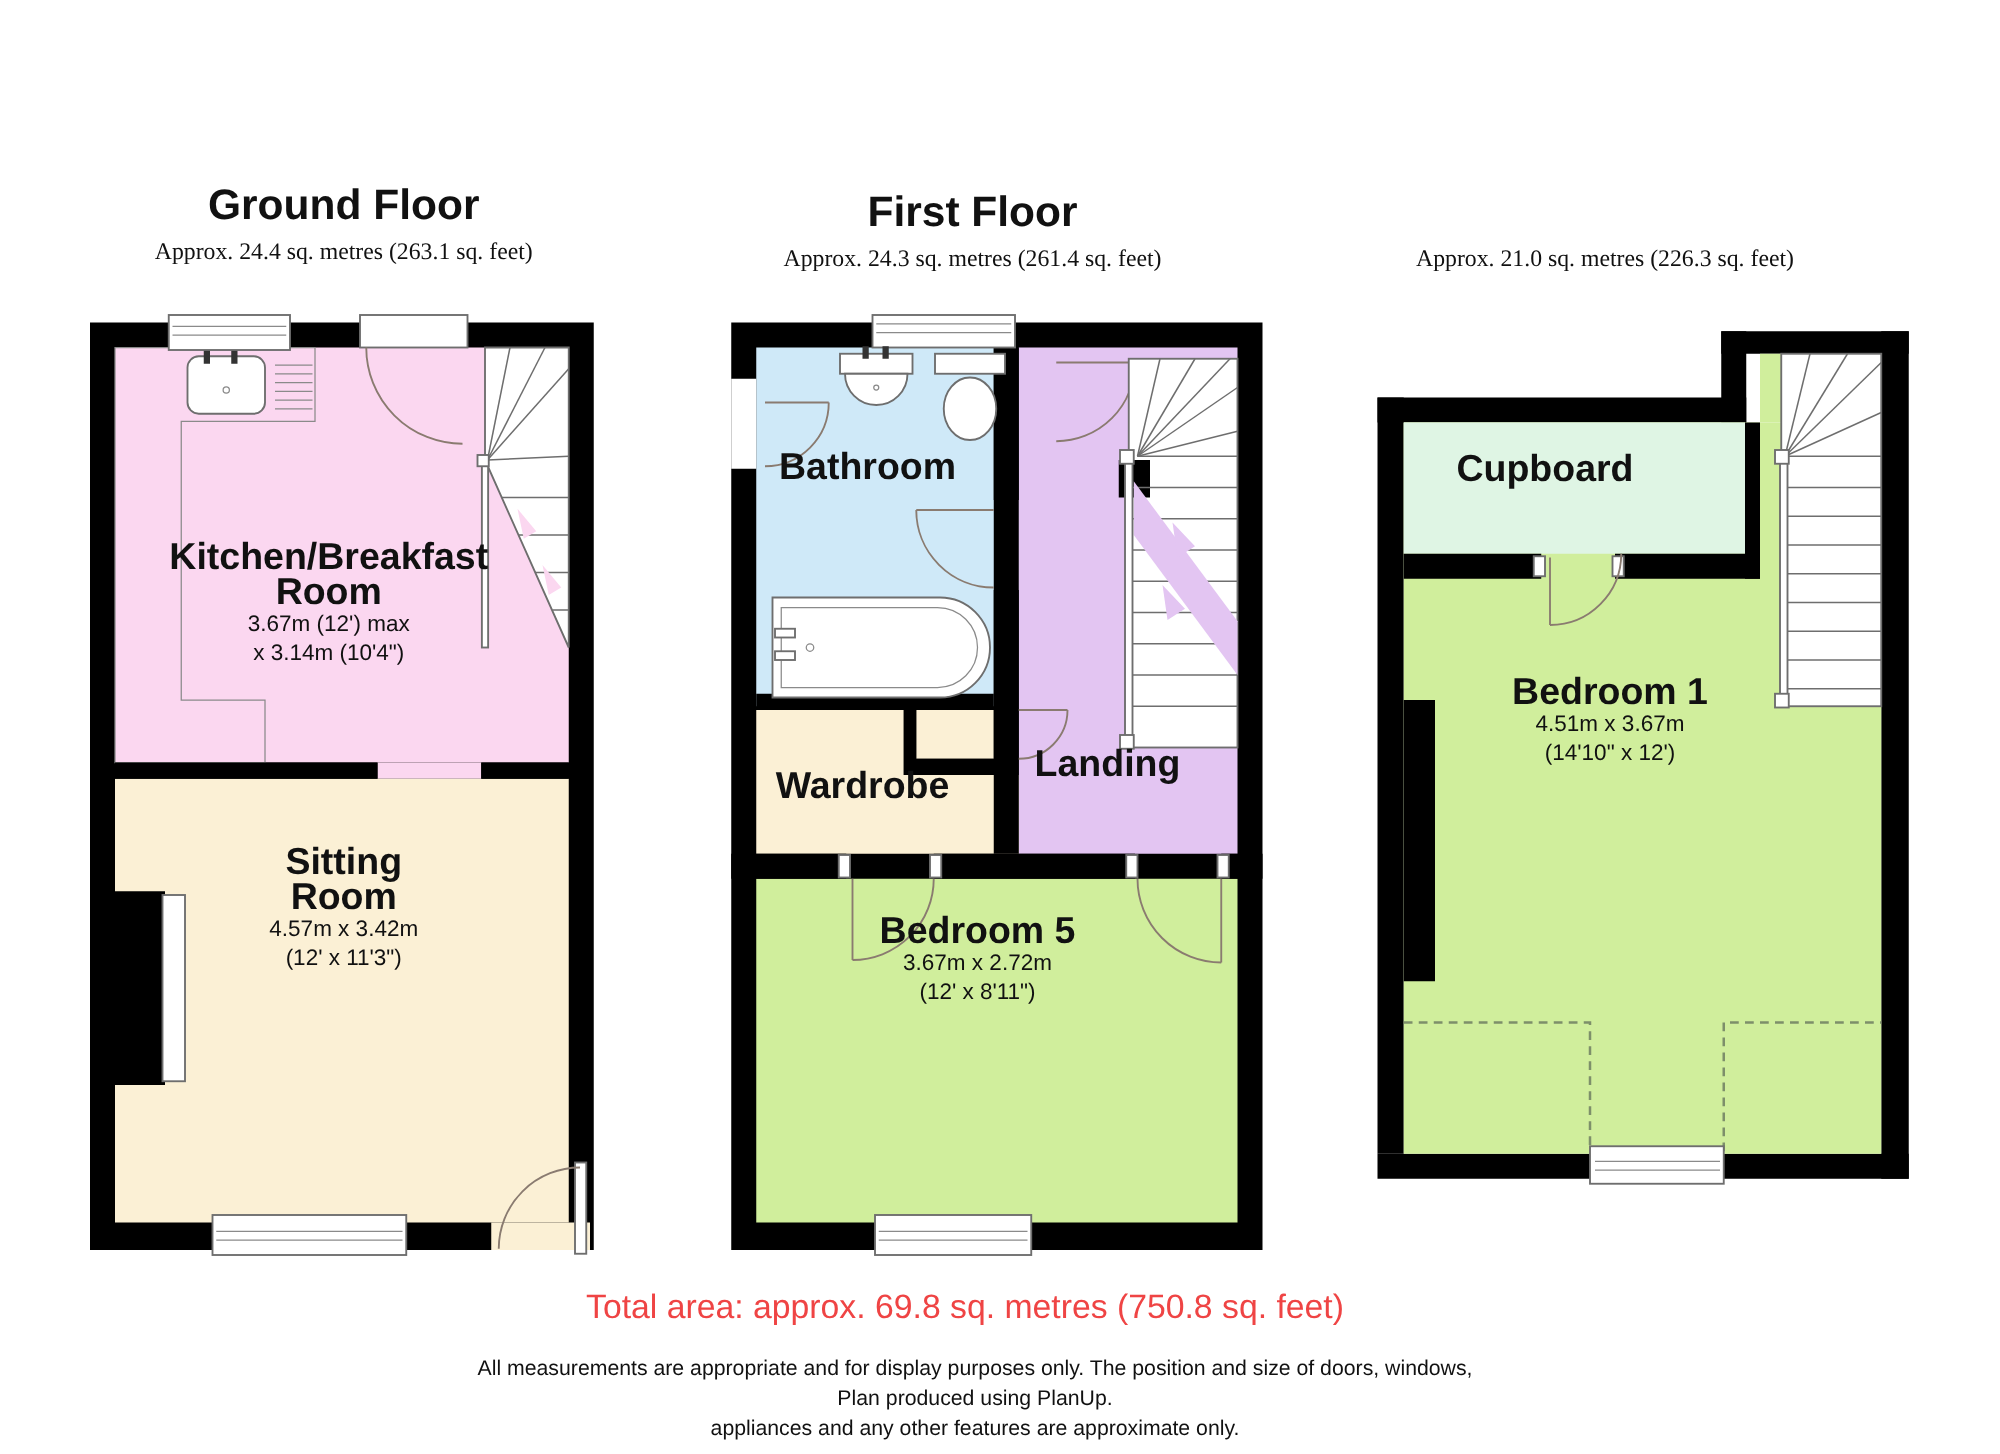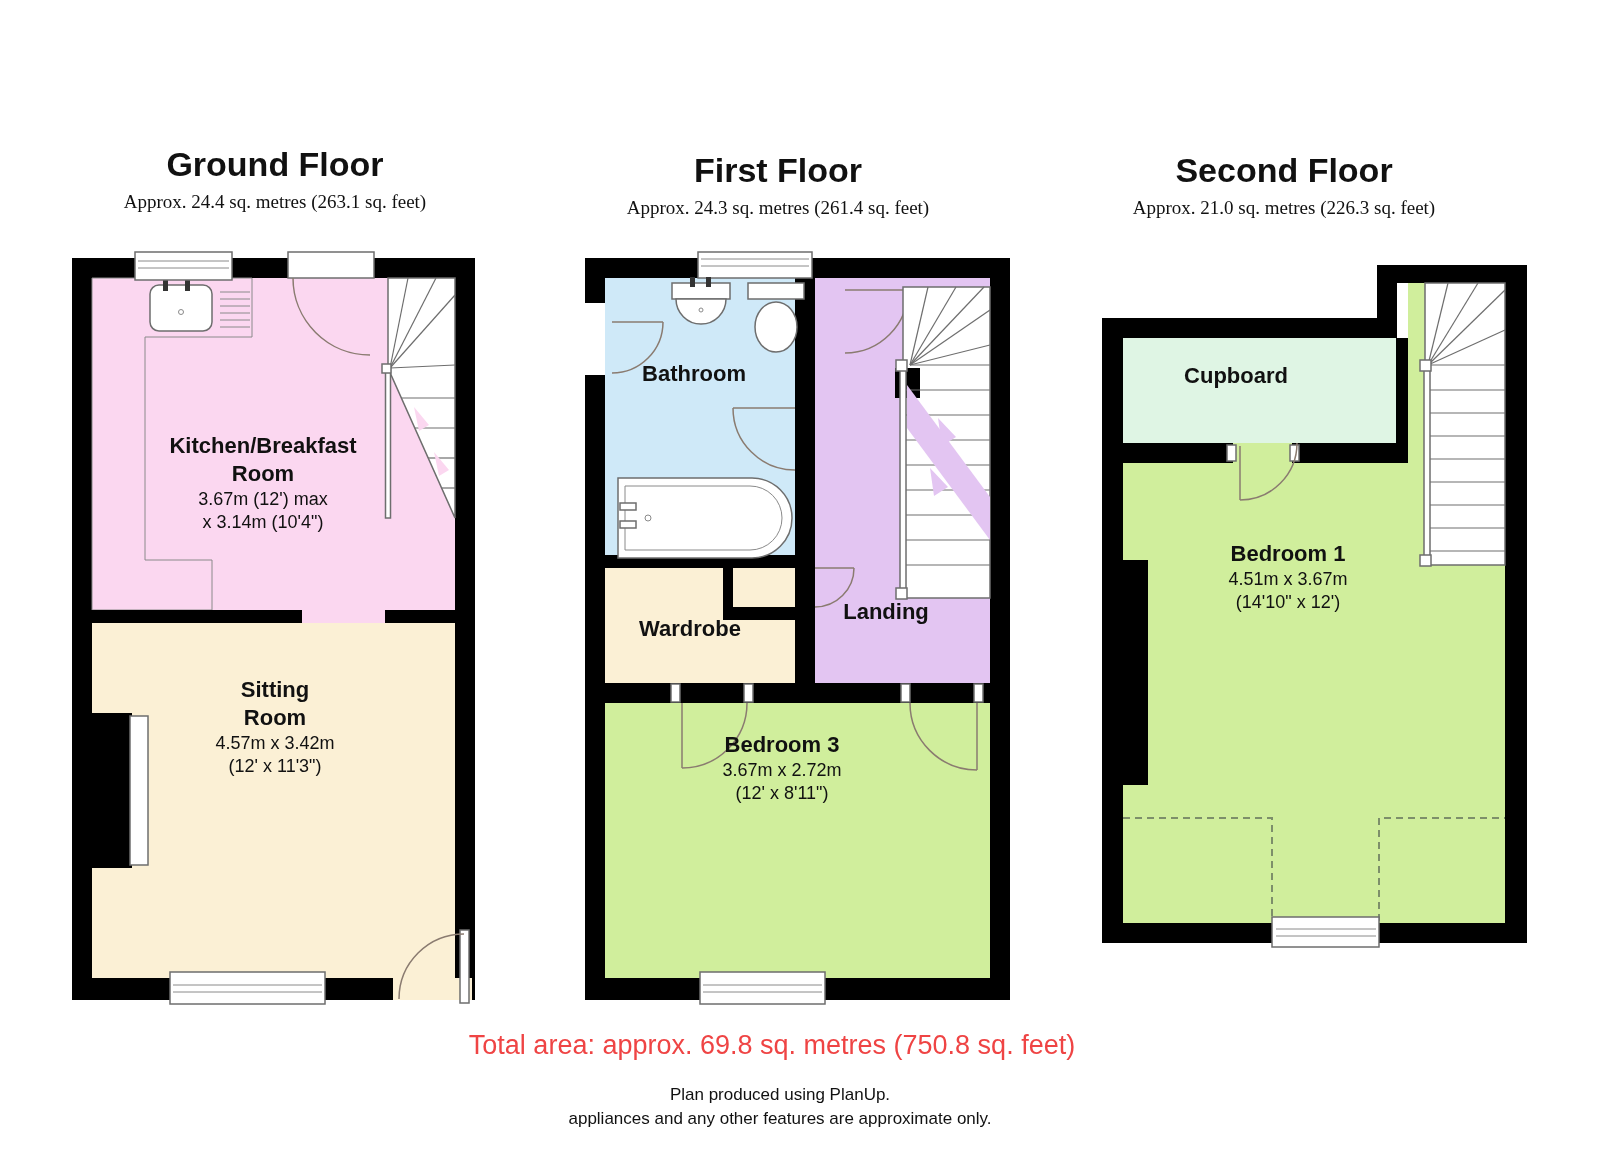--- a/index.html
+++ b/index.html
@@ -4,21 +4,21 @@
 <style>
   html,body{margin:0;padding:0;background:#fff;}
   #canvas{position:relative;width:1600px;height:1163px;background:#ffffff;overflow:hidden;
           font-family:"Liberation Sans", sans-serif;color:#111;}
   svg{position:absolute;display:block;}
   .floor-title{position:absolute;transform:translateX(-50%);white-space:nowrap;
                font-weight:bold;font-size:34px;line-height:36px;color:#111;}
   .floor-sub{position:absolute;transform:translateX(-50%);white-space:nowrap;
              font-size:19px;line-height:22px;color:#111;font-family:Liberation Serif, serif;}
   .room-label{position:absolute;transform:translateX(-50%);text-align:center;white-space:nowrap;}
-  .rn{font-weight:bold;font-size:22px;line-height:28px;}
+  .rn{font-weight:bold;font-size:30px;line-height:28px;}
   .rd{font-size:18px;line-height:23px;}
   .footer-total{position:absolute;transform:translateX(-50%);white-space:nowrap;
                 font-size:27px;line-height:30px;color:#ef4444;}
   .footer-disc{position:absolute;transform:translateX(-50%);text-align:center;
                font-size:17px;line-height:24px;color:#111;white-space:nowrap;}
   .fixture{fill:#ffffff;stroke:#6e6e6e;stroke-width:1.5;}
   .thin{stroke:#8a8a8a;stroke-width:1;fill:none;}
   .arc{stroke:#8a7b70;stroke-width:1.5;fill:none;}
   .tread{stroke:#6e6e6e;stroke-width:1.2;}
   .wall{fill:#000000;}
@@ -277,21 +277,20 @@
       <line class="thin" x1="1276" y1="936" x2="1376" y2="936"></line>
     </g>
   </svg>
 
   <div class="floor-title" style="left:275px;top:146px">Ground Floor</div>
   <div class="floor-sub" style="left:275px;top:191px">Approx. 24.4 sq. metres (263.1 sq. feet)</div>
 
   <div class="floor-title" style="left:778px;top:152px">First Floor</div>
   <div class="floor-sub" style="left:778px;top:197px">Approx. 24.3 sq. metres (261.4 sq. feet)</div>
 
-  <div class="floor-title" style="left:1284px;top:152px">Second Floor</div>
   <div class="floor-sub" style="left:1284px;top:197px">Approx. 21.0 sq. metres (226.3 sq. feet)</div>
 
   <div class="room-label" style="left:263px;top:432px">
     <div class="rn">Kitchen/Breakfast</div>
     <div class="rn">Room</div>
     <div class="rd">3.67m (12') max</div>
     <div class="rd">x 3.14m (10'4")</div>
   </div>
 
   <div class="room-label" style="left:275px;top:676px">
@@ -307,34 +306,35 @@
 
   <div class="room-label" style="left:690px;top:615px">
     <div class="rn">Wardrobe</div>
   </div>
 
   <div class="room-label" style="left:886px;top:598px">
     <div class="rn">Landing</div>
   </div>
 
   <div class="room-label" style="left:782px;top:731px">
-    <div class="rn">Bedroom 3</div>
+    <div class="rn">Bedroom 5</div>
     <div class="rd">3.67m x 2.72m</div>
     <div class="rd">(12' x 8'11")</div>
   </div>
 
   <div class="room-label" style="left:1236px;top:362px">
     <div class="rn">Cupboard</div>
   </div>
 
   <div class="room-label" style="left:1288px;top:540px">
     <div class="rn">Bedroom 1</div>
     <div class="rd">4.51m x 3.67m</div>
     <div class="rd">(14'10" x 12')</div>
   </div>
 
   <div class="footer-total" style="left:772px;top:1030px">Total area: approx. 69.8 sq. metres (750.8 sq. feet)</div>
   <div class="footer-disc" style="left:780px;top:1083px">
+    <div>All measurements are appropriate and for display purposes only. The position and size of doors, windows,</div>
     <div>Plan produced using PlanUp.</div>
     <div>appliances and any other features are approximate only.</div>
   </div>
 
 </div>
 
 </body></html>

